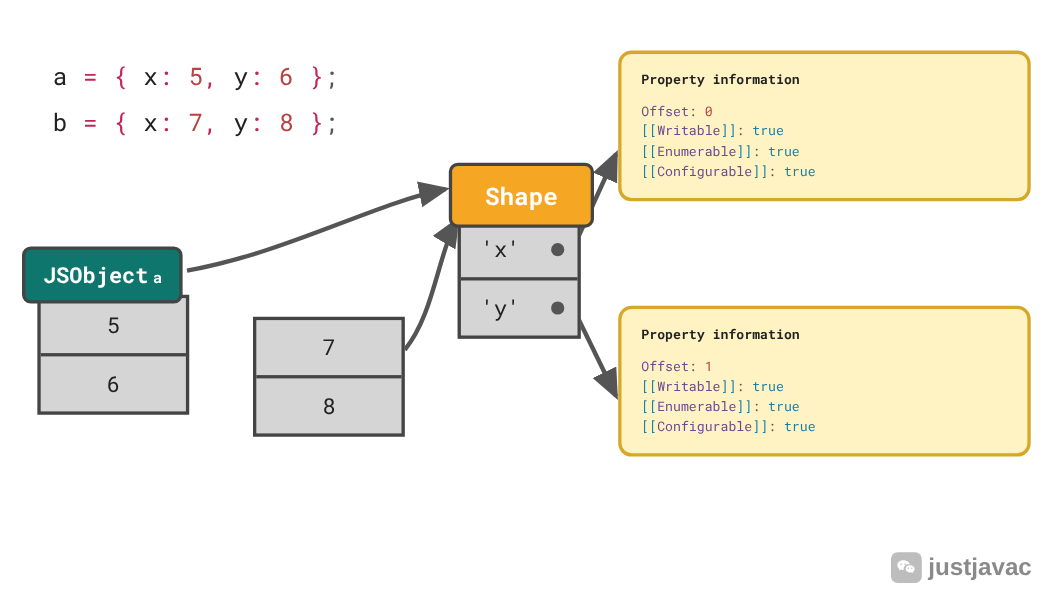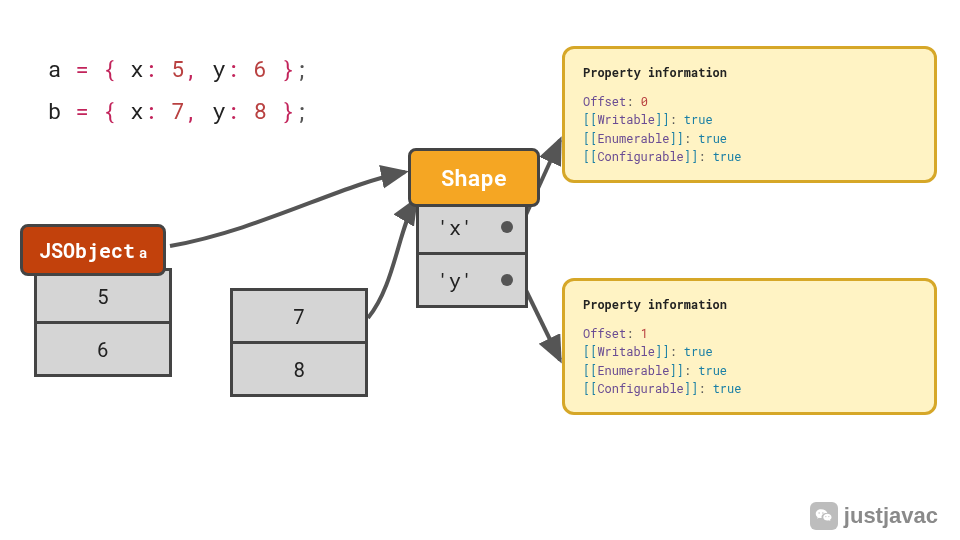--- a/index.html
+++ b/index.html
@@ -20,21 +20,21 @@
   .code span.var { color: #222; }
   .code span.eq  { color: #c2245b; }
   .code span.br  { color: #c2245b; }
   .code span.key { color: #222; }
   .code span.col { color: #c2245b; }
   .code span.num { color: #b94141; }
   .code span.semi{ color: #555; }
 
   .obj-box { position: absolute; }
   .obj-header {
-    background: #c2410c;
+    background: #0f766e;
     color: #fff;
     font-weight: 700;
     border: 3px solid #444;
     border-radius: 8px;
     padding: 10px 16px;
     font-family: "Roboto Mono", monospace;
     font-size: 20px;
     display: inline-block;
     position: relative;
     z-index: 2;

